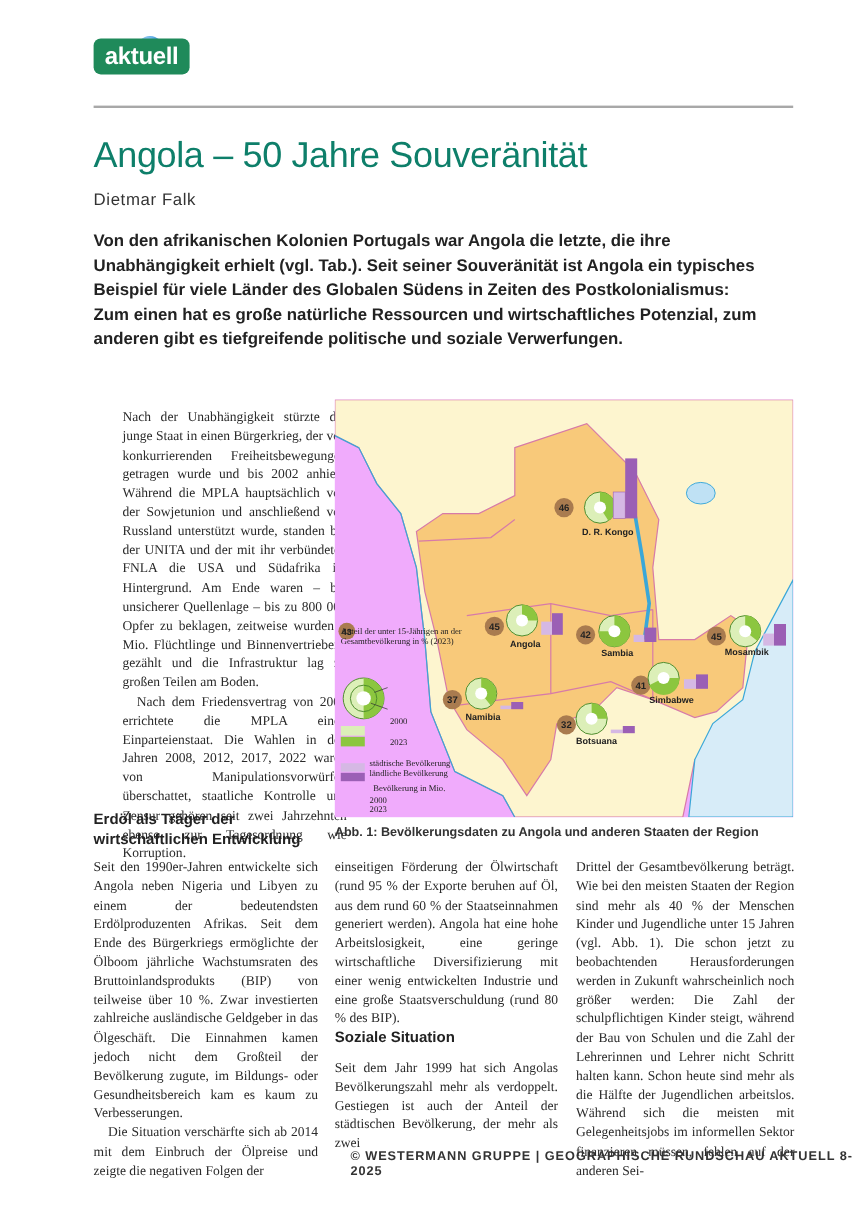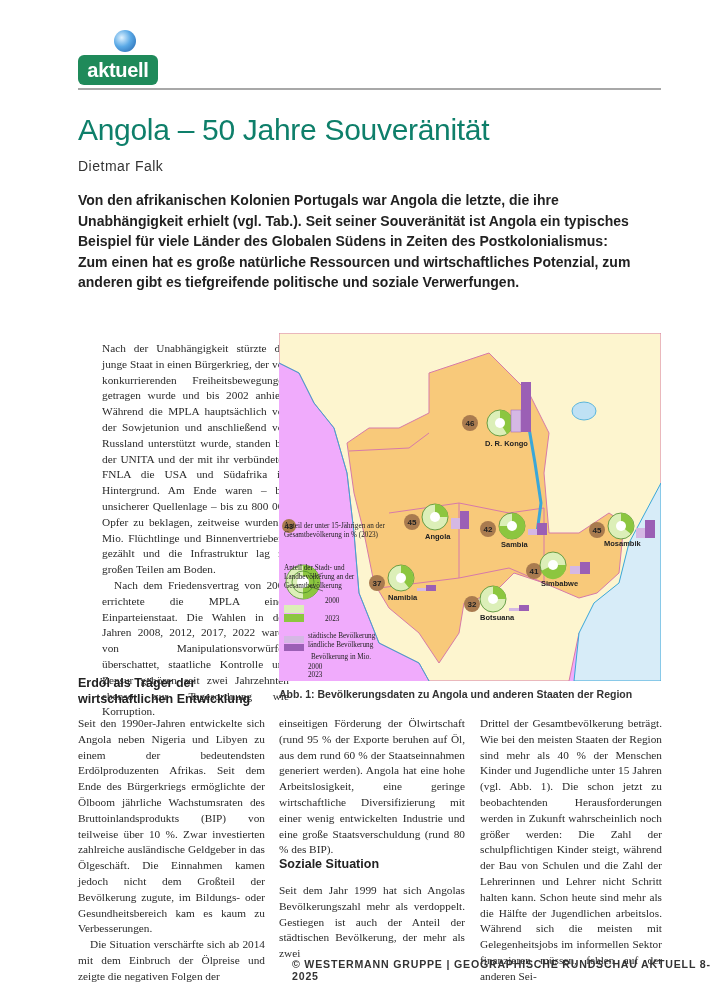--- a/index.html
+++ b/index.html
@@ -1,18 +1,18 @@
 <!DOCTYPE html>
 <html><head>
 <meta charset="utf-8">
 <style>
   html, body { margin:0; padding:0; background:#ffffff; }
   body { width:720px; height:1005px; position:relative; overflow:hidden; font-family:"Liberation Serif", serif; color:#222; }
   .logo { position:absolute; left:78px; top:30px; width:80px; height:48px; }
-  .logo .badge { position:absolute; left:0; top:25px; width:80px; height:30px; background:#1f8a5a; border-radius:6px; color:#fff; font-family:"Liberation Sans", sans-serif; font-weight:bold; font-size:20px; line-height:30px; text-align:center; letter-spacing:-0.3px; }
+  .logo .badge { position:absolute; left:0; top:2px; width:80px; height:30px; background:#1f8a5a; border-radius:6px; color:#fff; font-family:"Liberation Sans", sans-serif; font-weight:bold; font-size:20px; line-height:30px; text-align:center; letter-spacing:-0.3px; }
   .logo .globe { position:absolute; left:36px; top:0; width:22px; height:22px; border-radius:50%; background:radial-gradient(circle at 35% 35%, #dff2ff 0%, #5aa9e6 45%, #1f5fa8 100%); }
   .rule { position:absolute; left:78px; top:88px; width:583px; height:2px; background:#a8a8a8; }
   h1 { position:absolute; left:78px; top:113px; margin:0; font-family:"Liberation Sans", sans-serif; font-weight:normal; font-size:30px; color:#0e7f6a; letter-spacing:-0.3px; }
   .author { position:absolute; left:78px; top:158px; font-family:"Liberation Sans", sans-serif; font-size:14px; color:#333; letter-spacing:0.5px; }
   .lead { position:absolute; left:78px; top:190px; width:560px; font-family:"Liberation Sans", sans-serif; font-weight:bold; font-size:14px; line-height:20.6px; color:#222; }
   .col { position:absolute; font-size:11.3px; line-height:15.8px; text-align:justify; hyphens:manual; color:#2a2a2a; }
   .col p { margin:0; }
   .col p.ind { text-indent:12px; }
   .col1 { left:78px; top:341px; width:187px;margin-left:24px; }
   .col1b { left:78px; top:716px; width:187px; }
@@ -153,21 +153,20 @@
     <circle cx="24" cy="249" r="6" fill="#fff"></circle>
     <line x1="33" y1="244" x2="44" y2="240" stroke="#333" stroke-width="0.6"></line>
     <line x1="30" y1="253" x2="44" y2="258" stroke="#333" stroke-width="0.6"></line>
     <rect x="5" y="272" width="20" height="8" fill="#dcefb8"></rect>
     <rect x="5" y="281" width="20" height="8" fill="#8cc63f"></rect>
     <rect x="5" y="303" width="20" height="7" fill="#d5b8e4"></rect>
     <rect x="5" y="311" width="20" height="7" fill="#9b5fb5"></rect>
   </svg>
 
   <div class="leg" style="left:5px;top:161px;width:120px;">Anteil der unter 15-Jährigen an der Gesamtbevölkerung in % (2023)</div>
-  <div class="leg" style="left:5px;top:203px;width:110px;">Anteil der Stadt- und Landbevölkerung an der Gesamtbevölkerung</div>
   <div class="leg" style="left:46px;top:236px;">2000</div>
   <div class="leg" style="left:46px;top:254px;">2023</div>
   <div class="leg" style="left:29px;top:271px;">städtische Bevölkerung</div>
   <div class="leg" style="left:29px;top:280px;text-align:center;">ländliche Bevölkerung</div>
   <div class="leg" style="left:5px;top:292px;padding-left:27px;">Bevölkerung in Mio.</div>
   <div class="leg" style="left:29px;top:302px;">2000</div>
   <div class="leg" style="left:29px;top:310px;">2023</div>
   <div class="leg" style="left:5px;top:334px;font-size:6px;">Quelle: World Bank</div>
   <div class="leg" style="right:6px;top:334px;font-size:6px;">49610EX © Westermann</div>
 </div>

